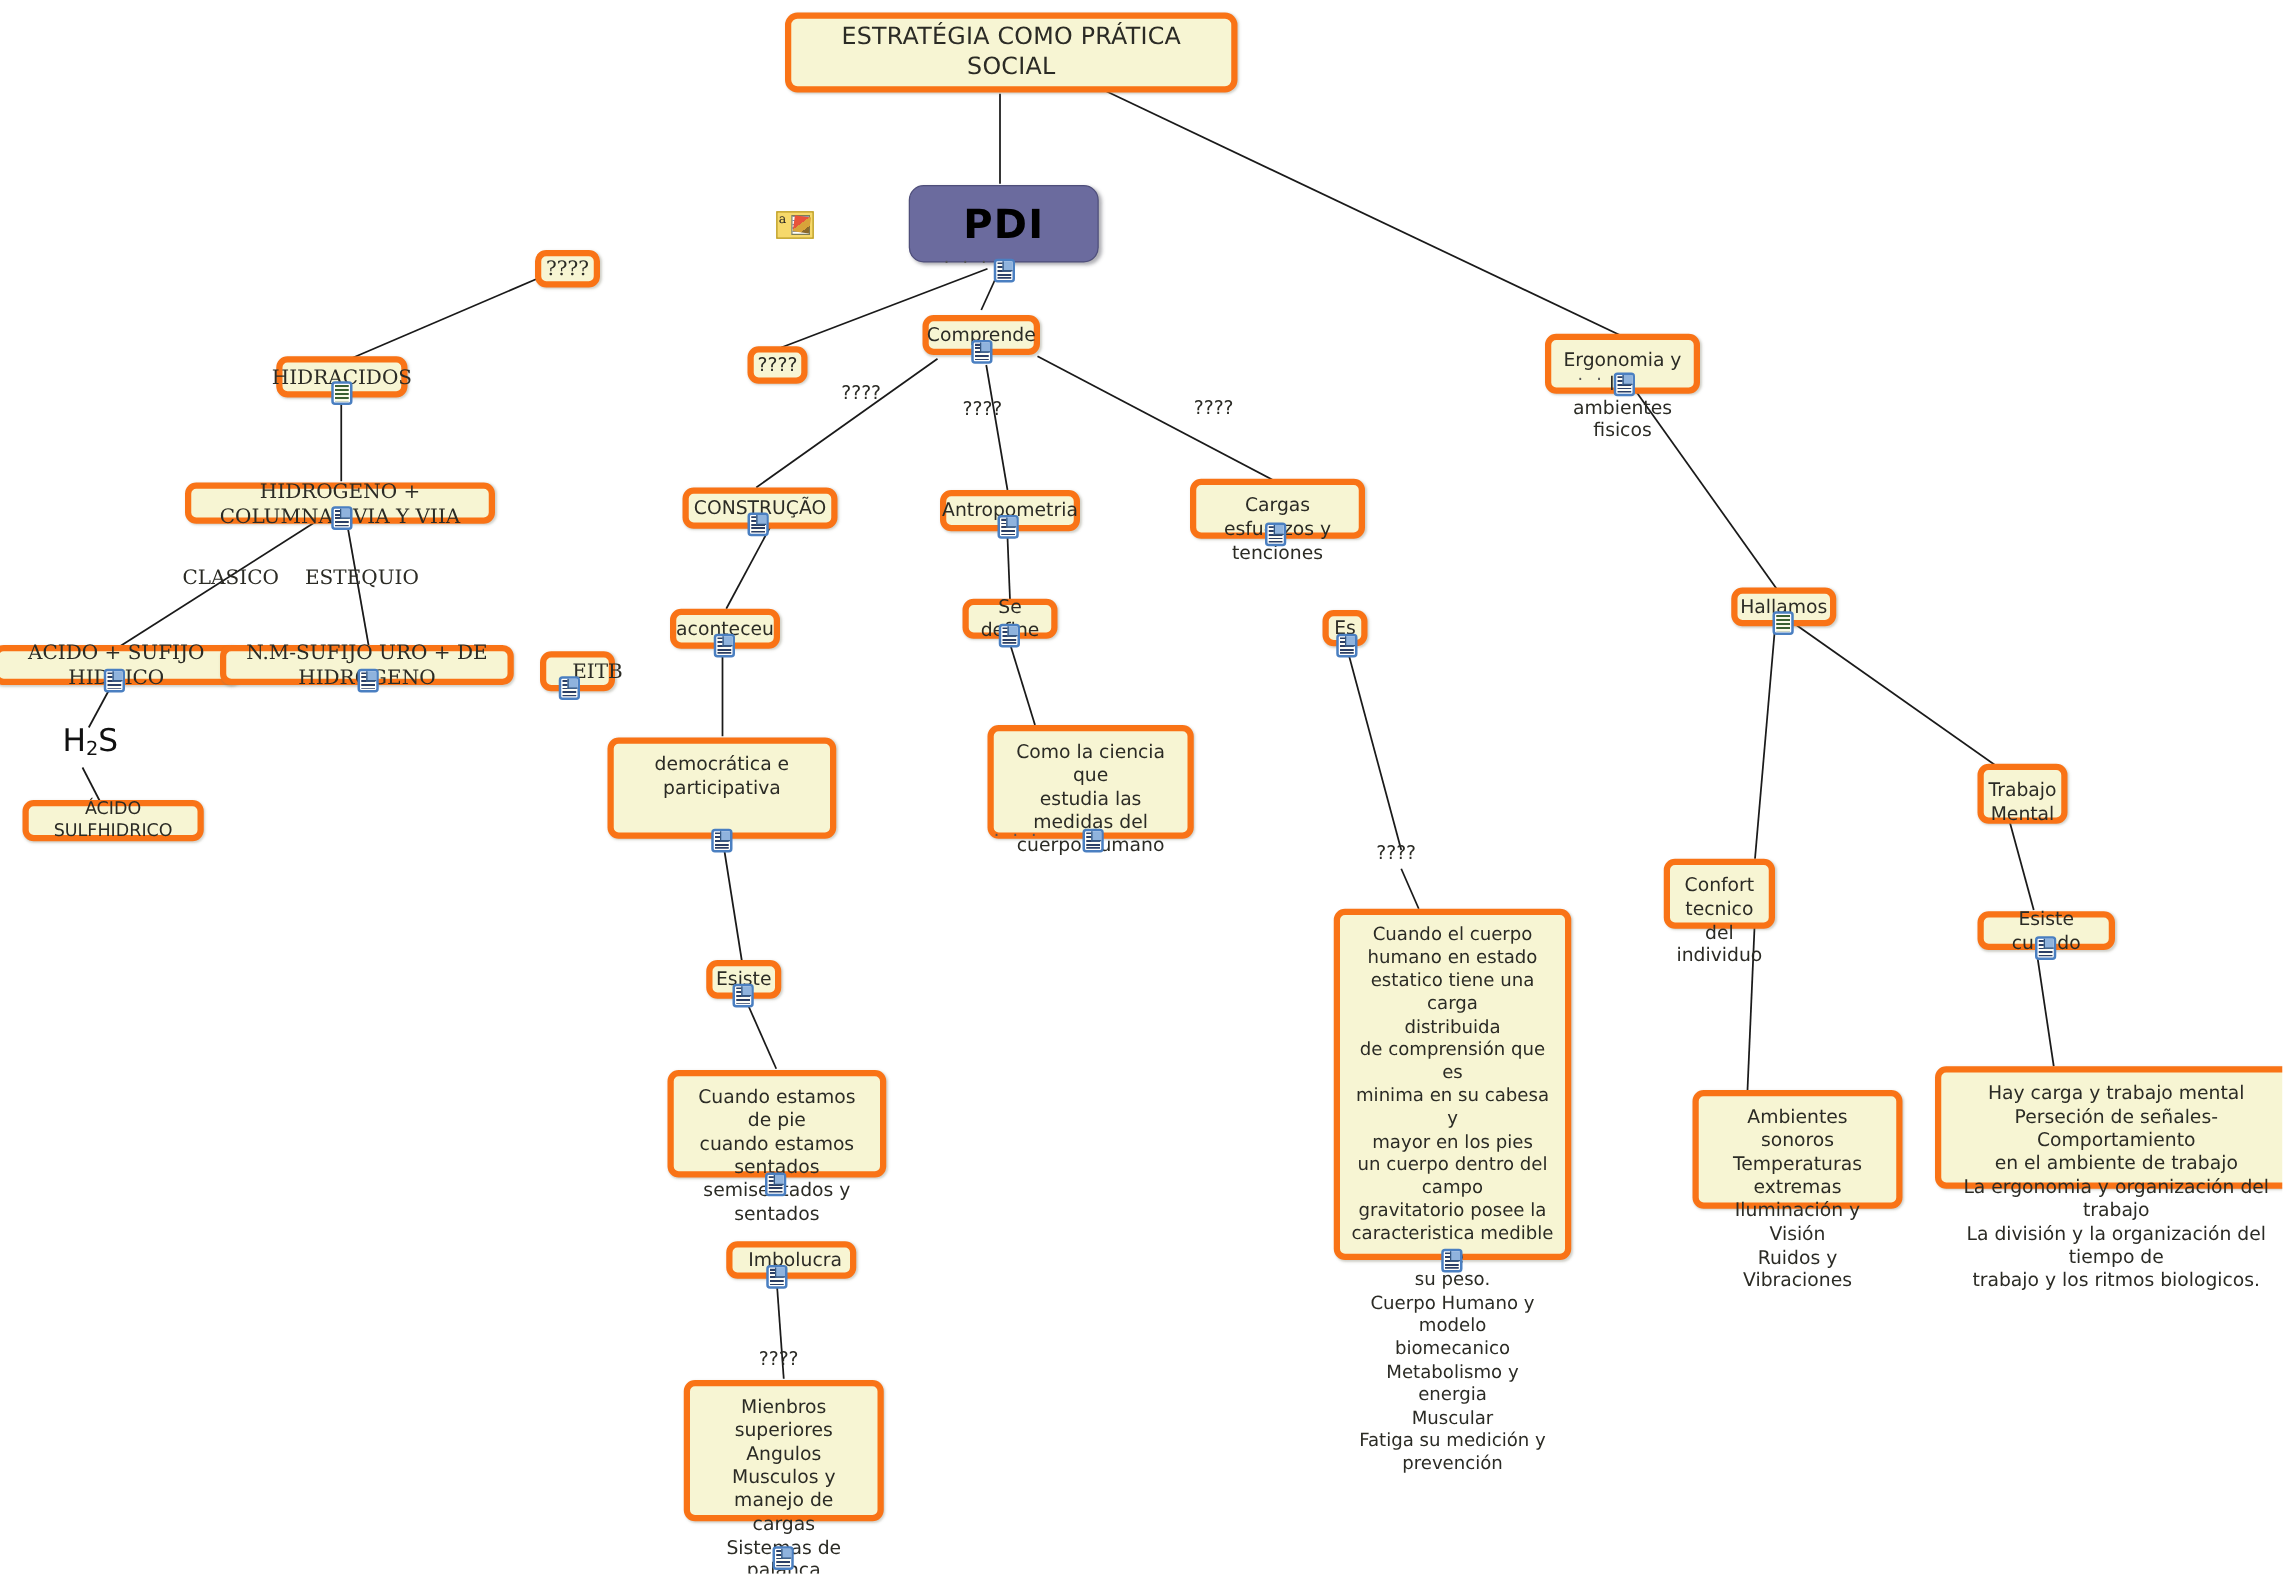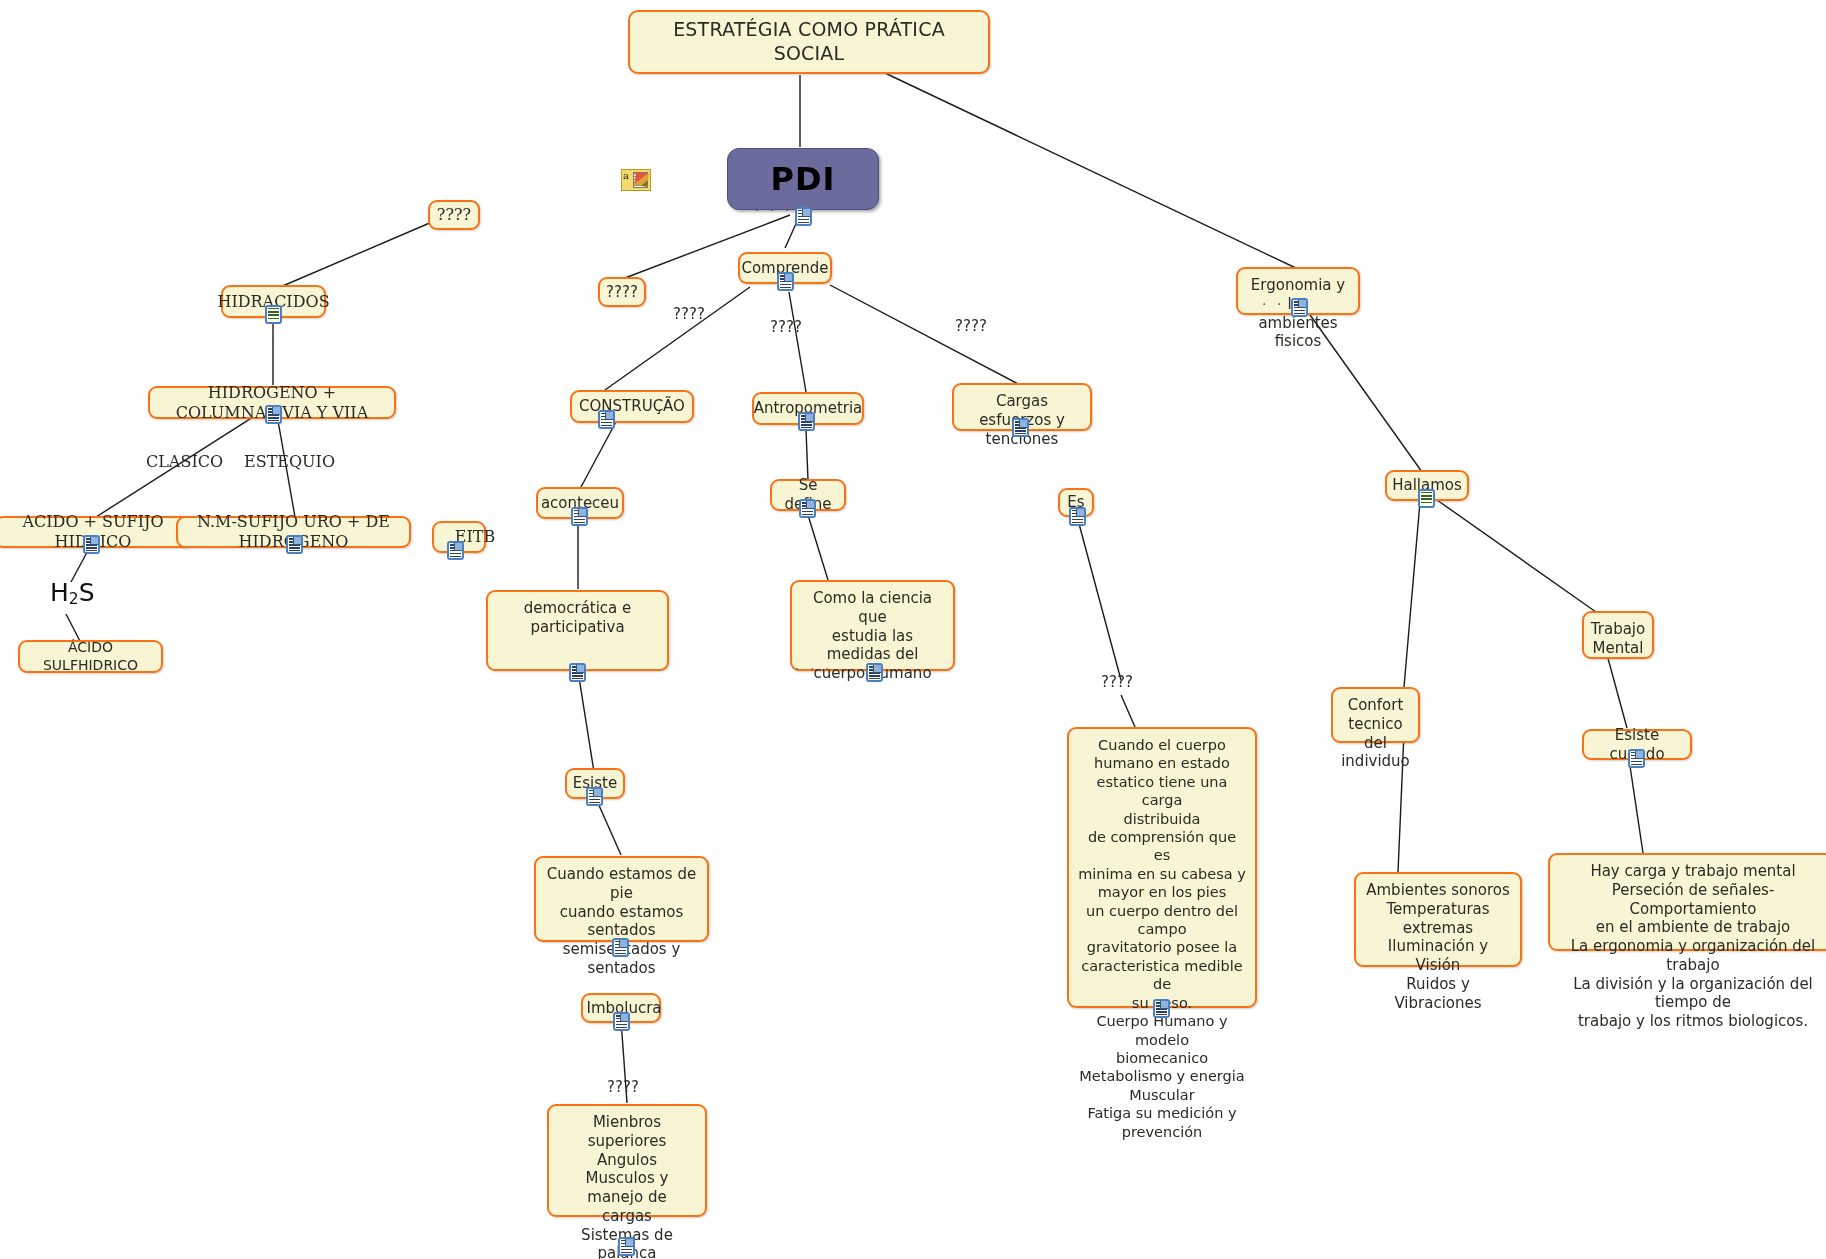--- a/index.html
+++ b/index.html
@@ -23,21 +23,21 @@
     left: 0;
     top: 0;
     width: 1826px;
     height: 1259px;
     pointer-events: none;
   }
   .node {
     position: absolute;
     box-sizing: border-box;
     background: #f7f5d3;
-    border: 2px solid #f97316;
+    border: 5px solid #f97316;
     border-radius: 9px;
     box-shadow: 1px 1px 2px rgba(120,120,100,0.35);
     color: #2b2b25;
     font-size: 15px;
     line-height: 1.25;
     text-align: center;
     display: flex;
     align-items: flex-start;
     justify-content: center;
     padding: 7px 9px 7px 9px;
@@ -304,21 +304,21 @@
   <div class="node center-v" style="left:738px; top:252px; width:94px; height:32px;">Comprende</div>
   <span class="doc-handle" style="left:777px; top:272px;">
       <span class="pg"></span>
       <span class="corner"></span>
     </span>
 
   <span class="edge-label" style="left:673px; top:305px;">????</span>
   <span class="edge-label" style="left:770px; top:318px;">????</span>
   <span class="edge-label" style="left:955px; top:317px;">????</span>
 
-  <div class="node center-v" style="left:570px; top:390px; width:124px; height:33px;">CONSTRUÇÃO</div>
+  <div class="node center-v" style="left:546px; top:390px; width:124px; height:33px;">CONSTRUÇÃO</div>
   <span class="doc-handle" style="left:598px; top:410px;">
       <span class="pg"></span>
       <span class="corner"></span>
     </span>
 
   <div class="node center-v" style="left:752px; top:392px; width:112px; height:33px;">Antropometria</div>
   <span class="doc-handle" style="left:798px; top:412px;">
       <span class="pg"></span>
       <span class="corner"></span>
     </span>
@@ -357,21 +357,21 @@
     </span>
 
   <div class="node" style="left:534px; top:856px; width:175px; height:86px;">Cuando estamos de pie
 cuando estamos sentados
 semisentados y sentados</div>
   <span class="doc-handle" style="left:612px; top:938px;">
       <span class="pg"></span>
       <span class="corner"></span>
     </span>
 
-  <div class="node center-v" style="left:581px; top:993px; width:80px; height:30px;padding-left:15px;">Imbolucra</div>
+  <div class="node center-v" style="left:581px; top:993px; width:104px; height:30px;padding-left:15px;">Imbolucra</div>
   <span class="doc-handle" style="left:613px; top:1012px;">
       <span class="pg"></span>
       <span class="corner"></span>
     </span>
 
   <span class="edge-label" style="left:607px; top:1078px;">????</span>
 
   <div class="node" style="left:547px; top:1104px; width:160px; height:113px;">Mienbros superiores
 Angulos
 Musculos y manejo de

